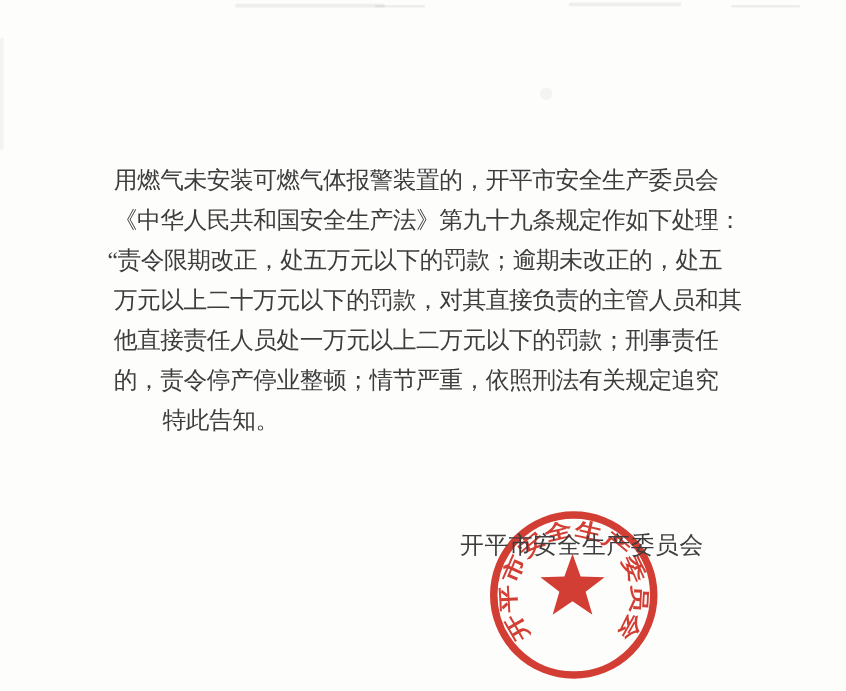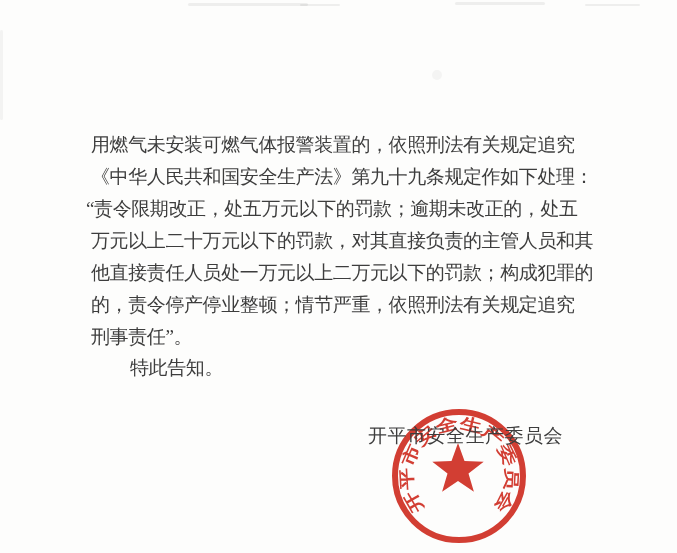--- a/index.html
+++ b/index.html
@@ -94,25 +94,24 @@
       <path id="sealArc" d="M 427.6 510.9 A 47 47 0 1 1 490.4 510.9" fill="none"></path>
     </defs>
     <circle cx="459" cy="476" r="64" fill="none" stroke-width="6" stroke="#cd2418"></circle>
     <polygon points="458,443 464.5,461.1 483.7,461.7 468.5,473.4 473.9,491.8 458,481 442.1,491.8 447.5,473.4 432.3,461.7 451.5,461.1" fill="#cd2418"></polygon>
     <text class="seal-arc-text" fill="#cd2418">
       <textPath href="#sealArc" startOffset="4" textLength="218" lengthAdjust="spacingAndGlyphs">开平市安全生产委员会</textPath>
     </text>
   </svg>
 
   <div class="body-text">
-    <div class="line">用燃气未安装可燃气体报警装置的，依照刑法有关规定追究</div>
+    <div class="line">用燃气未安装可燃气体报警装置的，开平市安全生产委员会</div>
     <div class="line">《中华人民共和国安全生产法》第九十九条规定作如下处理：</div>
     <div class="line quote-hang">“责令限期改正，处五万元以下的罚款；逾期未改正的，处五</div>
     <div class="line">万元以上二十万元以下的罚款，对其直接负责的主管人员和其</div>
-    <div class="line">他直接责任人员处一万元以上二万元以下的罚款；构成犯罪的</div>
+    <div class="line">他直接责任人员处一万元以上二万元以下的罚款；刑事责任</div>
     <div class="line">的，责令停产停业整顿；情节严重，依照刑法有关规定追究</div>
-    <div class="line">刑事责任”。</div>
     <div class="line closing">特此告知。</div>
   </div>
 
   <div class="signer">开平市安全生产委员会</div>
 
 </div>
 
 </body></html>

